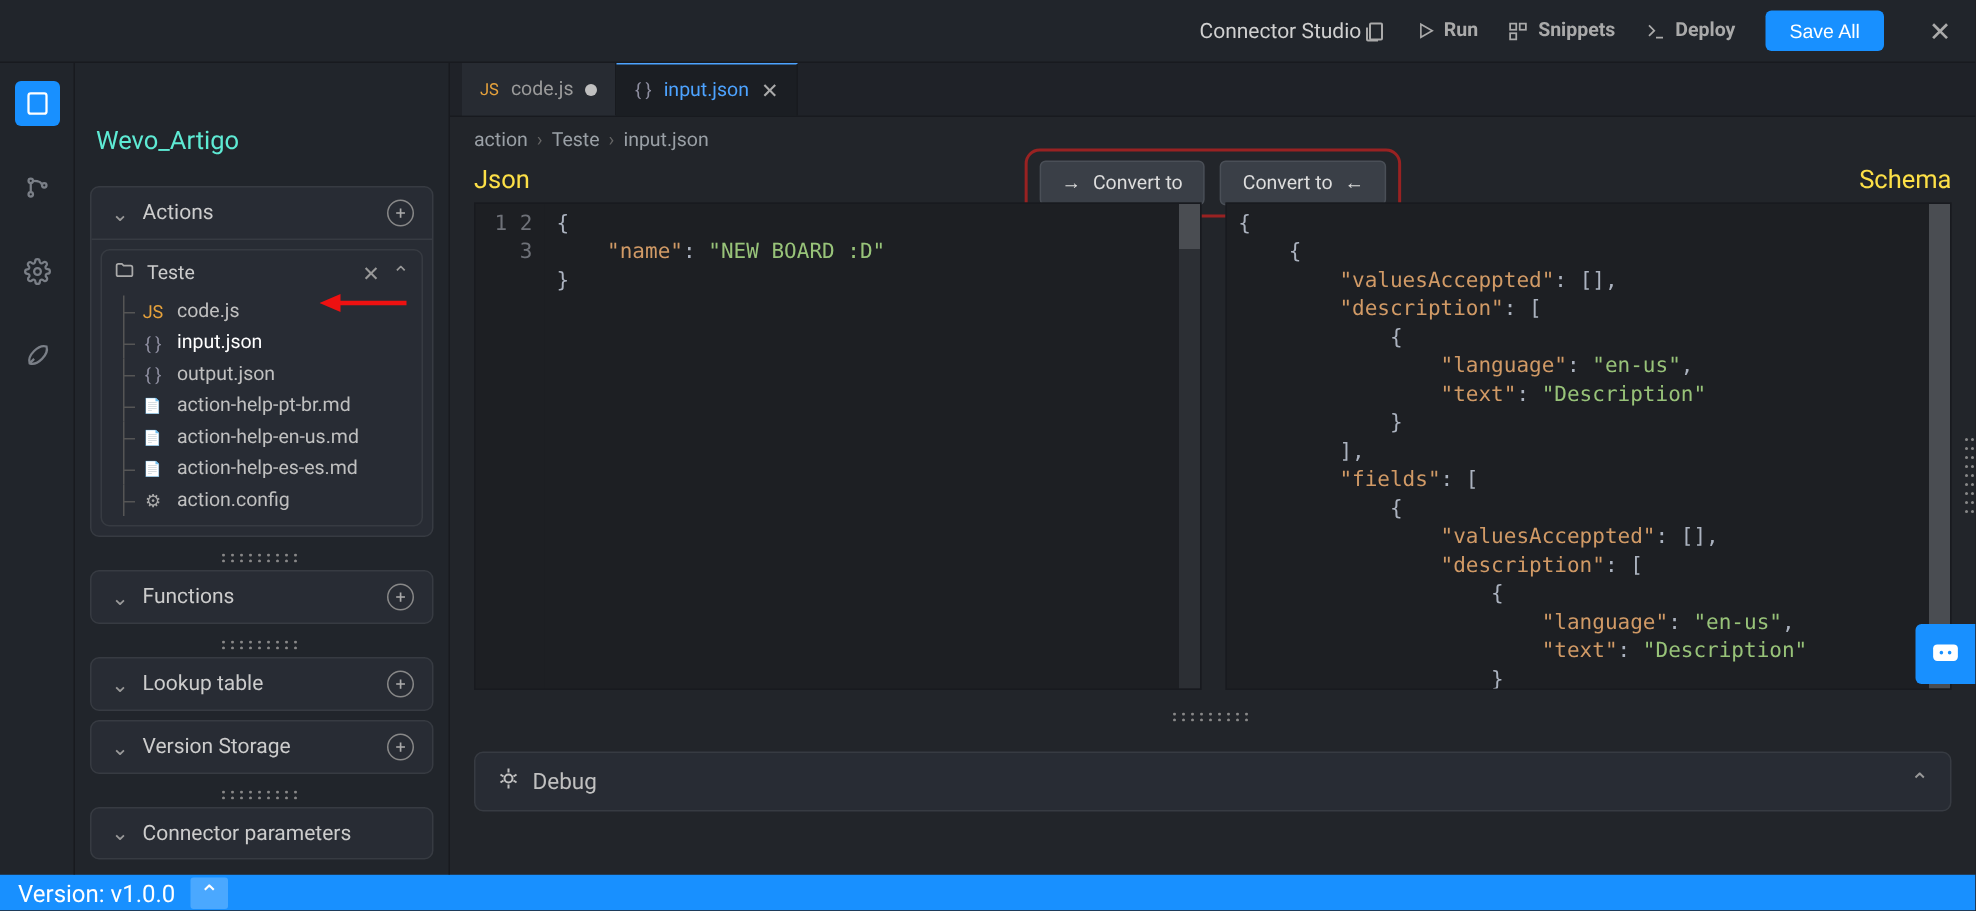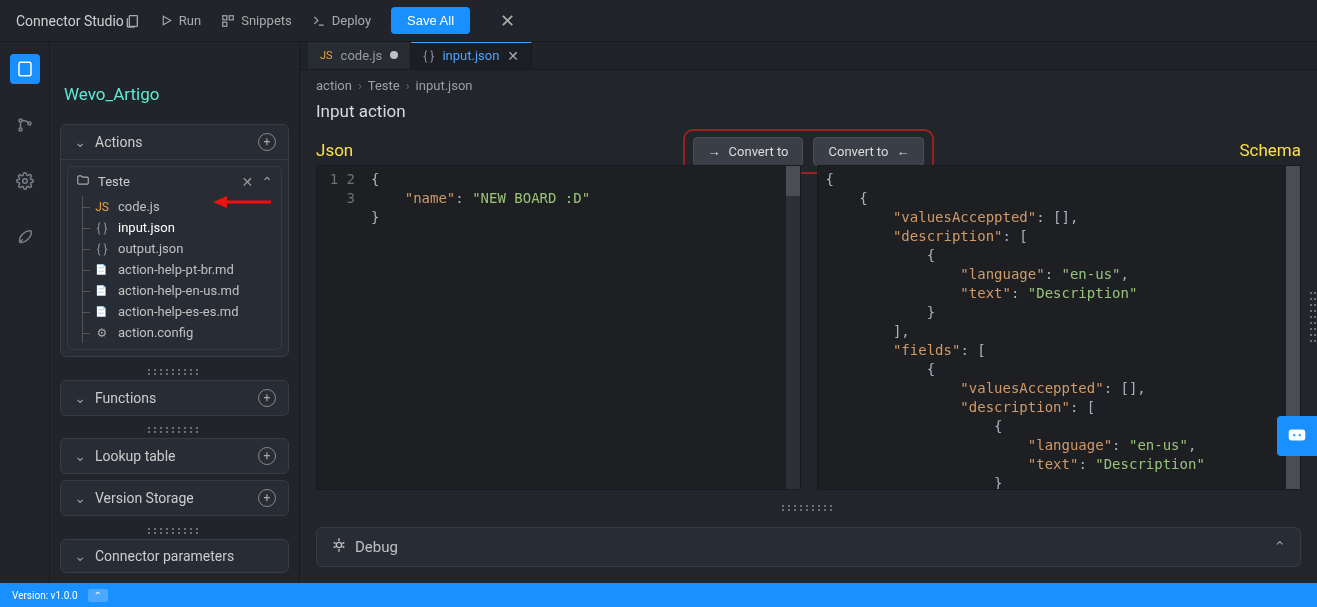--- a/index.html
+++ b/index.html
@@ -12,27 +12,27 @@
       overflow: hidden;
       font-size: 13px;
     }
     
     
     .top-bar {
       height: 42px;
       background: #21252b;
       display: flex;
       align-items: center;
-      justify-content: flex-start;
+      justify-content: flex-end;
       padding: 16px 16px;
       border-bottom: 1px solid #181a1f;
     }
     .top-bar-title { color: #d0d0d0; font-size: 14px; }
     .top-bar-actions { display: flex; align-items: center; gap: 20px; }
-    .top-bar-action { display: inline-flex; align-items: center; gap: 6px; color: #aaa; cursor: pointer; font-size: 13px; }
+    .top-bar-action { display: inline-flex; align-items: center; gap: 6px; color: #aaa; cursor: pointer; font-size: 13px; font-weight: bold; }
     .btn-primary {
       background: #1890ff;
       color: #fff;
       border: none;
       padding: 6px 16px;
       border-radius: 4px;
       font-size: 13px;
       cursor: pointer;
     }
     .top-close { color: #aaa; cursor: pointer; font-size: 18px; padding-left: 10px; }
@@ -243,21 +243,21 @@
     .chat-widget {
       position:absolute; right:0; top:374px;
       width:40px; height:40px; background:#1890ff; border-radius:4px 0 0 4px;
       display:flex; align-items:center; justify-content:center; color:#fff;
       cursor:pointer;
     }
     
     
     .bottom-bar {
       height:24px; background:#1890ff; color:#fff;
-      display:flex; align-items:center; padding:0 12px; font-size:10px;
+      display:flex; align-items:center; padding:0 12px; font-size:16px;
       gap:10px;
     }
     .bottom-chev {
       background: rgba(255,255,255,0.22);
       padding: 1px 6px;
       border-radius: 2px;
     }
   </style>
 </head>
 <body>
@@ -506,21 +506,20 @@
       </div>
 
     <div class="breadcrumb">
       <span>action</span>
       <span class="sep">›</span>
       <span>Teste</span>
       <span class="sep">›</span>
       <span>input.json</span>
     </div>
 
-    <div class="section-title">Input action</div>
 
     <div class="editors-row">
 
       <div class="convert-group">
         <div class="convert-btn">
           <span>→</span>
           <span>Convert to</span>
         </div>
         <div class="convert-btn">
           <span>Convert to</span>

